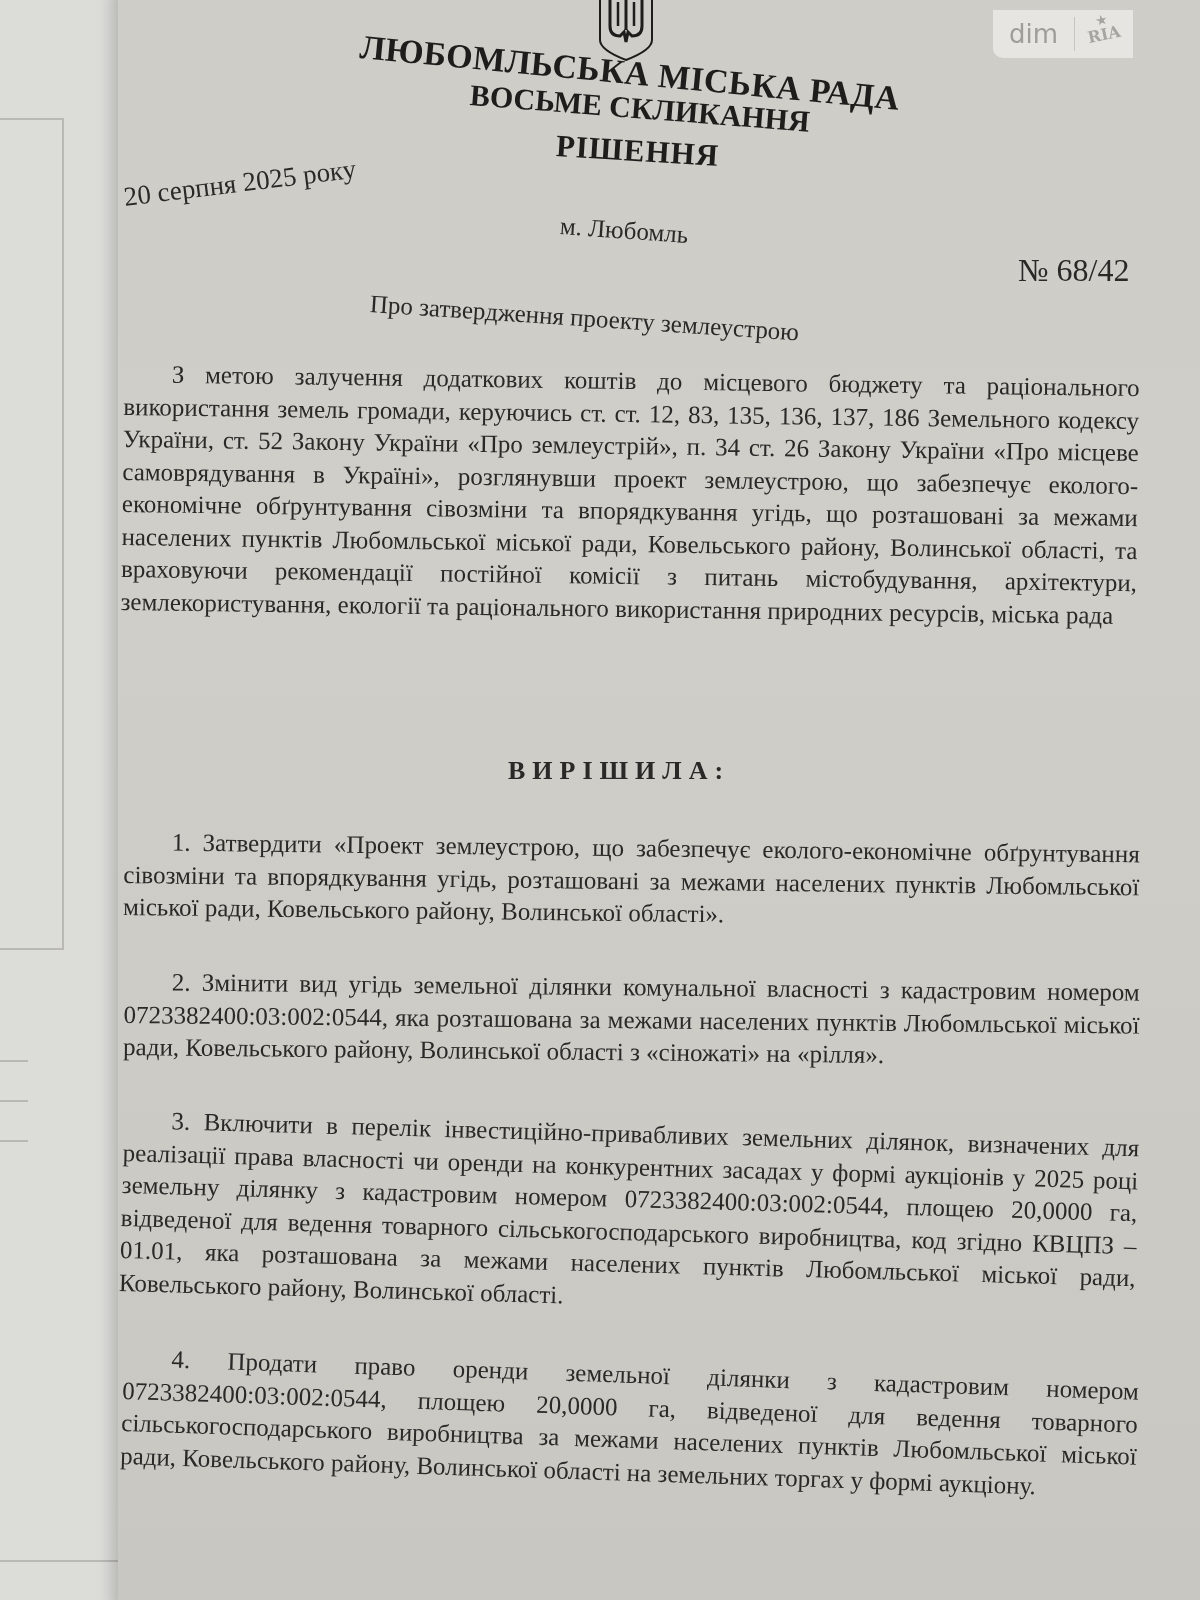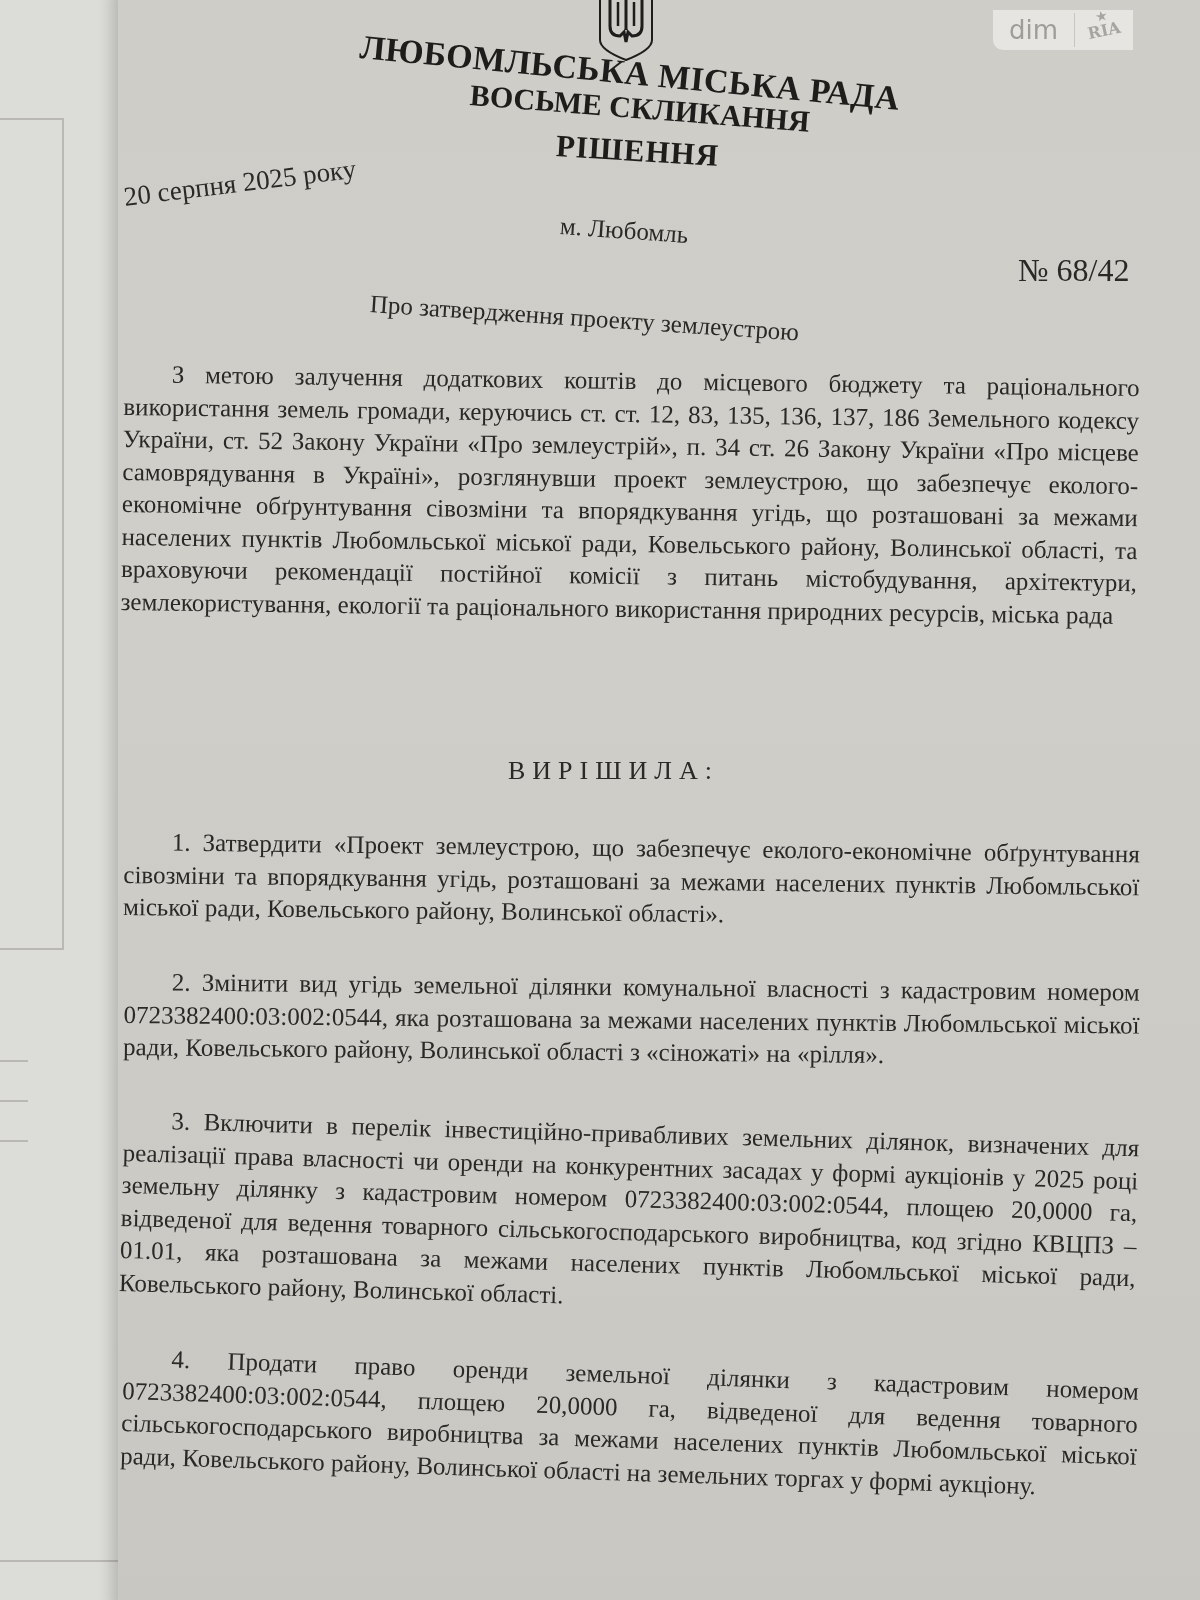--- a/index.html
+++ b/index.html
@@ -42,30 +42,30 @@
     .date { left: 6px; top: 192px; transform: rotate(-7deg); transform-origin: left center; font-size: 27px; }
     .city { left: 442px; top: 222px; transform: rotate(4deg); transform-origin: left center; font-size: 25px; }
     .num  { left: 900px; top: 262px; font-size: 32px; }
     .subject { left: 252px; top: 300px; font-size: 25px; transform: rotate(3.8deg); transform-origin: left center; }
     .para {
       position: absolute; left: 6px; width: 1016px; font-size: 25px; line-height: 32.5px;
       text-align: justify; text-indent: 48px;
     }
     .preamble { top: 368px; transform: rotate(0.8deg); transform-origin: left top; }
     .resolved {
-      position: absolute; left: 390px; top: 766px; font-size: 26px; font-weight: normal;
+      position: absolute; left: 390px; top: 766px; font-size: 26px; font-weight: bold;
       letter-spacing: 7px; white-space: nowrap;
     }
     .item { position: absolute; left: 6px; width: 1016px; font-size: 25px; line-height: 32.5px; text-align: justify; text-indent: 48px; }
     .i1 { top: 836px; transform: rotate(0.7deg); transform-origin: left top; }
     .i2 { top: 976px; transform: rotate(0.6deg); transform-origin: left top; }
     .i3 { top: 1114px; transform: rotate(1.6deg); transform-origin: left top; }
     .i4 { top: 1352px; transform: rotate(1.9deg); transform-origin: left top; }
     .watermark {
-      position: absolute; left: 993px; top: 10px; width: 140px; height: 40px;
+      position: absolute; left: 993px; top: 10px; width: 140px; height: 48px;
       background: #e9e8e5; border-radius: 0 0 0 10px; display: flex; align-items: center;
       opacity: 0.92;
     }
     .wm-dim {
       width: 82px; text-align: center; font-family: "DejaVu Sans", sans-serif;
       font-size: 26px; color: #9b9a96; border-right: 1px solid #c6c5c1; line-height: 34px;
     }
     .wm-ria {
       flex: 1; text-align: center; font-family: "DejaVu Serif", serif; font-weight: bold;
       font-size: 16px; color: #a3a29e; transform: rotate(-12deg); position: relative;

